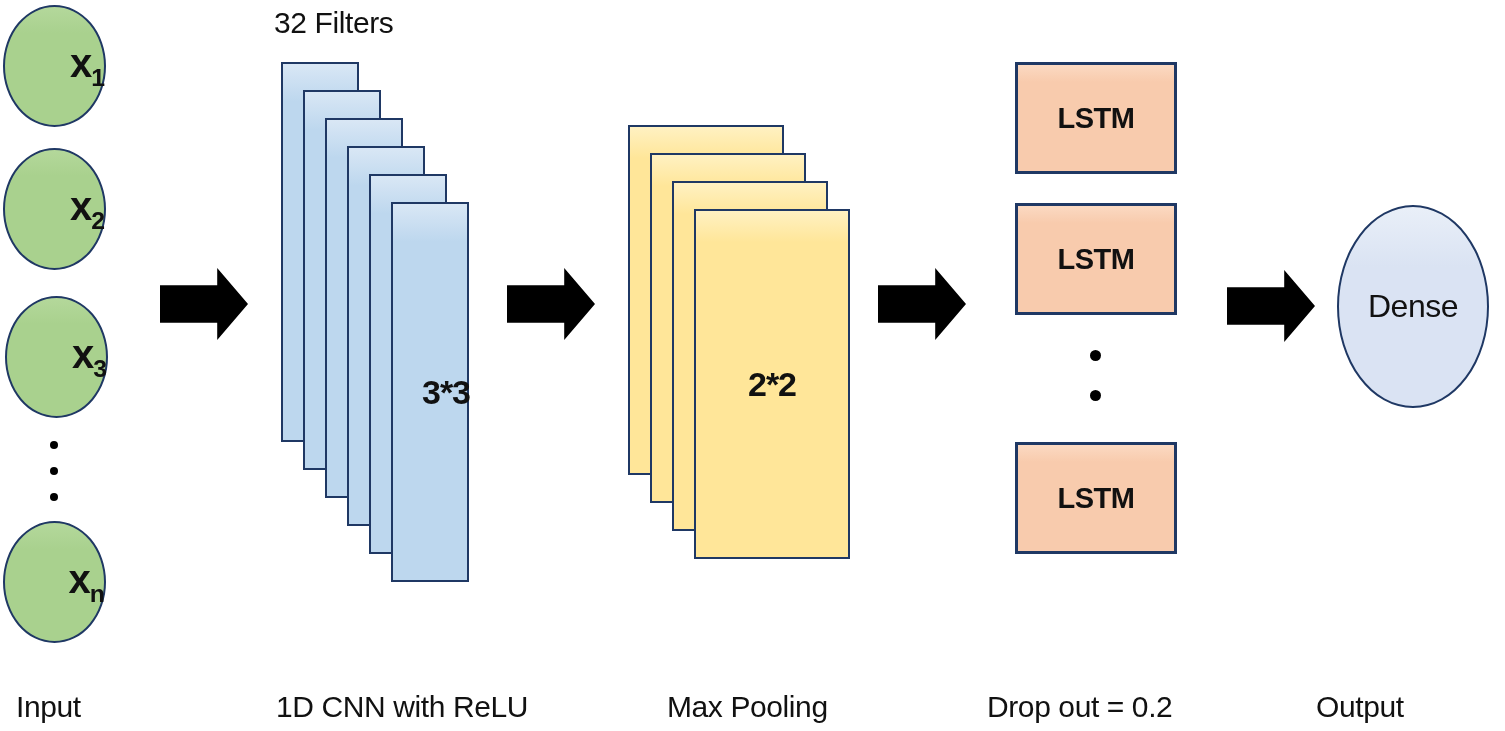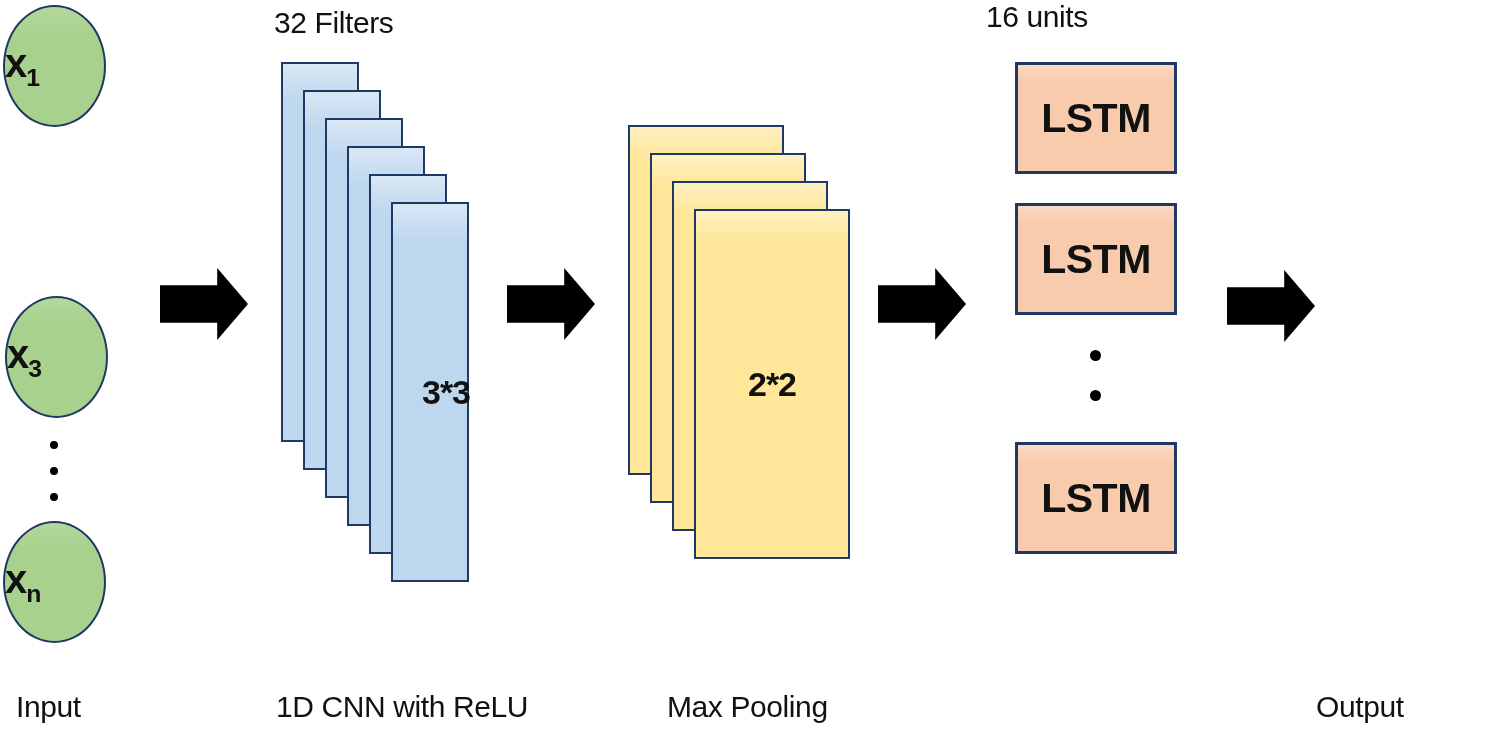--- a/index.html
+++ b/index.html
@@ -14,21 +14,21 @@
     overflow: hidden;
   }
 
   
   .node {
     position: absolute;
     width: 103px; height: 122px;
     background: linear-gradient(180deg, #b4d89b 0%, var(--input-fill, #a9d18e) 22%);
     border: 2.5px solid var(--stroke, #1f3864);
     border-radius: 50%;
-    display: flex; align-items: center; justify-content: flex-start;
+    display: flex; align-items: center; justify-content: flex-end;
   }
   .node .nl { font-size: 40px; font-weight: 600; letter-spacing: -1px; }
   .node sub { font-size: 0.62em; font-weight: 600; }
 
   
   .panel {
     position: absolute;
     border: 2.5px solid var(--stroke, #1f3864);
     display: flex; align-items: center; justify-content: center;
   }
@@ -42,21 +42,21 @@
   }
   .kernel { font-size: 34px; font-weight: 600; letter-spacing: -1px; }
 
   
   .lstm {
     position: absolute;
     left: 1015px; width: 162px; height: 112px;
     background: linear-gradient(180deg, #fbd9c2 0%, var(--lstm-fill, #f8cbad) 16%);
     border: 3px solid var(--stroke, #1f3864);
     display: flex; align-items: center; justify-content: center;
-    font-size: 41px; font-weight: 600; letter-spacing: -0.5px;
+    font-size: 29px; font-weight: 600; letter-spacing: -0.5px;
   }
 
   
   .dense {
     position: absolute;
     left: 1337px; top: 205px; width: 152px; height: 203px;
     background: linear-gradient(180deg, #e9eff8 0%, var(--output-fill, #dae3f3) 30%);
     border: 2.5px solid var(--stroke, #1f3864);
     border-radius: 50%;
     display: flex; align-items: center; justify-content: center;
@@ -89,20 +89,23 @@
   }
 </style>
 </head>
 <body>
 
 <div class="canvas">
 
   <div class="node" style="left:3px; top:5px;">
     <span class="nl"><span>x</span><sub>1</sub></span>
   </div>
+  <div class="node" style="left:3px; top:148px;">
+    <span class="nl"><span>x</span><sub>2</sub></span>
+  </div>
   <div class="node" style="left:5px; top:296px;">
     <span class="nl"><span>x</span><sub>3</sub></span>
   </div>
   <div class="dot sm" style="left:50px; top:441px;"></div>
   <div class="dot sm" style="left:50px; top:467px;"></div>
   <div class="dot sm" style="left:50px; top:493px;"></div>
   <div class="node" style="left:3px; top:521px;">
     <span class="nl"><span>x</span><sub>n</sub></span>
   </div>
   <div class="caption" style="left:0px; top:690px; width:110px;padding-left:16px;">Input</div>
@@ -125,24 +128,27 @@
   <div class="panel yellow" style="left:628px; top:125px;"></div>
   <div class="panel yellow" style="left:650px; top:153px;"></div>
   <div class="panel yellow" style="left:672px; top:181px;"></div>
   <div class="panel yellow" style="left:694px; top:209px;">
     <span class="kernel">2*2</span>
   </div>
   <div class="caption" style="left:667px; top:690px; width:200px;">Max Pooling</div>
 
   <div class="arrow" style="left:878px;"></div>
 
-  <div class="title" style="left:986px; top:0px; width:200px;">16 units</div>
   <div class="lstm" style="top:62px;">LSTM</div>
   <div class="lstm" style="top:203px;">LSTM</div>
   <div class="dot lg" style="left:1090px; top:350px;"></div>
   <div class="dot lg" style="left:1090px; top:390px;"></div>
   <div class="lstm" style="top:442px;">LSTM</div>
+  <div class="caption" style="left:987px; top:690px; width:200px;">Drop out = 0.2</div>
 
   <div class="arrow" style="left:1227px; top:270px;"></div>
 
+  <div class="dense">
+    <span>Dense</span>
+  </div>
   <div class="caption" style="left:1316px; top:690px; width:200px;">Output</div>
 
 </div>
 
 </body></html>

